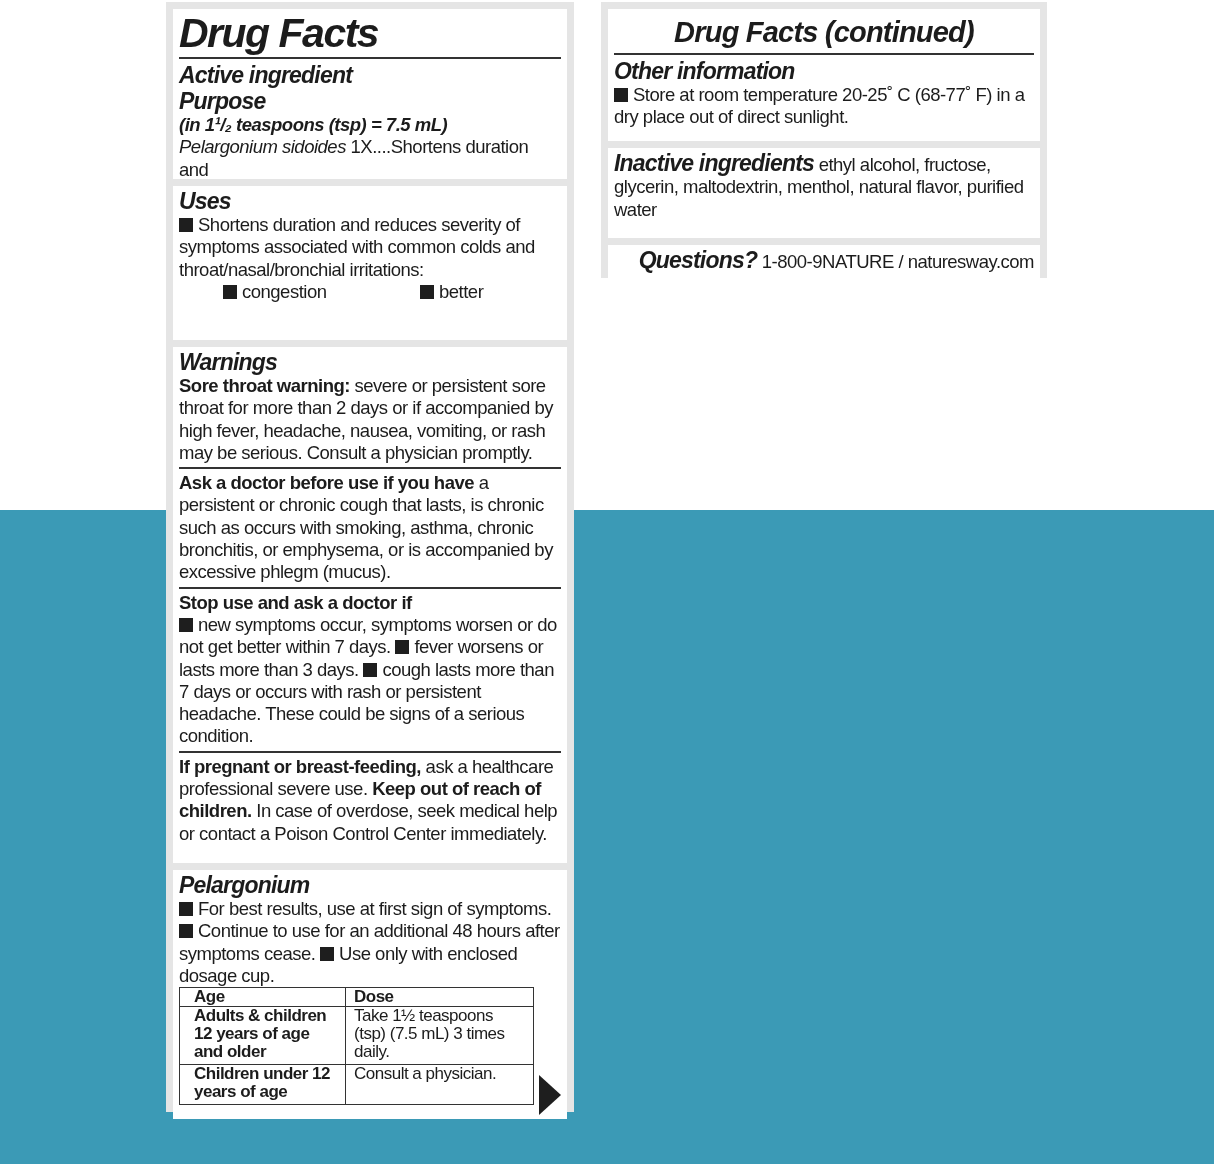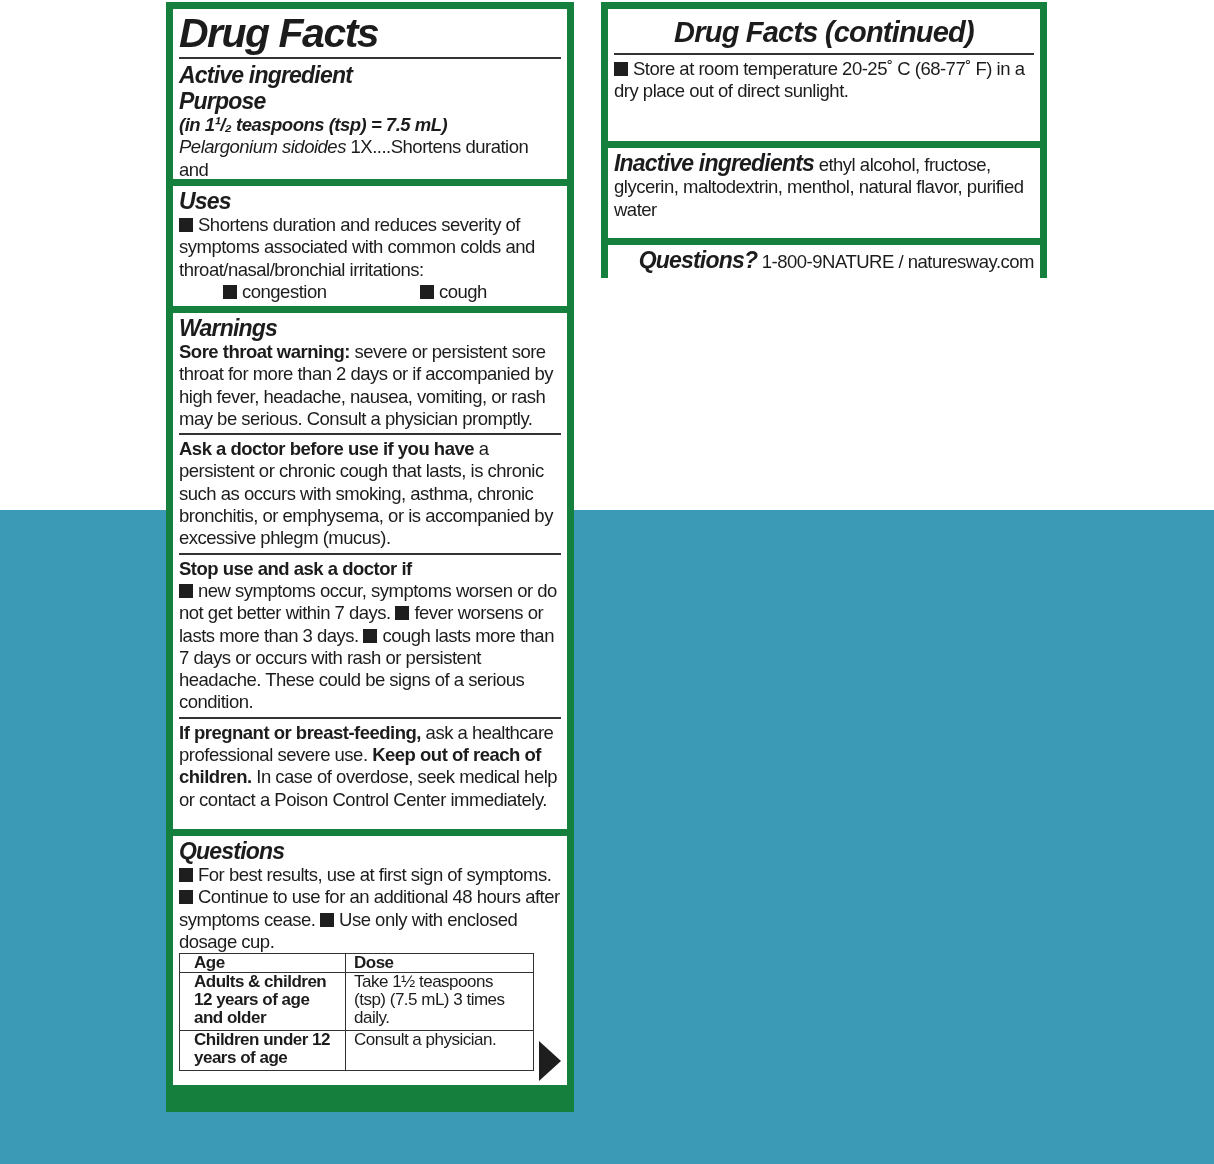--- a/index.html
+++ b/index.html
@@ -3,21 +3,21 @@
   <meta charset="utf-8">
   <style>
     html, body { margin:0; padding:0; }
     body {
       width:1214px; height:1164px; position:relative; overflow:hidden;
       background: linear-gradient(to bottom, #ffffff 0px, #ffffff 510px, #3b9ab6 510px, #3b9ab6 1164px);
       font-family: "Liberation Sans", sans-serif;
       color:#1c1c1c;
     }
     .panel {
-      position:absolute; background:#15803d; box-sizing:border-box; padding:7px;
+      position:absolute; background:#e5e5e5; box-sizing:border-box; padding:7px;
     }
     #left { left:166px; top:2px; width:408px; height:1110px; }
     #right { left:601px; top:2px; width:446px; height:276px; }
     .sec { background:#fff; padding:2px 6px 4px 6px; box-sizing:border-box; margin-bottom:7px; overflow:hidden; }
     .sec:last-child { margin-bottom:0; }
     .h1 { font-weight:bold; font-style:italic; font-size:41px; line-height:44px; letter-spacing:-1.5px; }
     .h2 { font-weight:bold; font-style:italic; font-size:23px; line-height:26px; letter-spacing:-0.8px; }
     .t { font-size:18.5px; line-height:22.3px; letter-spacing:-0.5px; }
     .b { font-weight:bold; }
     .i { font-style:italic; }
@@ -43,26 +43,26 @@
       <span class="h2">Purpose</span>
     </div>
     <div class="t b i">(in 1¹/₂ teaspoons (tsp) = 7.5 mL)</div>
     <div class="t">
       <span class="i">Pelargonium sidoides</span><span> 1X....</span><span>Shortens duration and</span>
     </div>
     <div class="t right">reduces severity of upper</div>
     <div class="t right">respiratory symptoms</div>
   </div>
 
-  <div class="sec" style="height:120px;">
+  <div class="sec" style="height:154px;">
     <div class="h2">Uses</div>
     <div class="t"><span class="sq"></span><span>Shortens duration and reduces severity of symptoms associated with common colds and throat/nasal/bronchial irritations:</span></div>
     <div class="grid2 t">
       <div><span class="sq"></span><span>congestion</span></div>
-      <div><span class="sq"></span><span>cough</span></div>
+      <div><span class="sq"></span><span>better</span></div>
       <div><span class="sq"></span><span>hoarseness</span></div>
       <div><span class="sq"></span><span>sore throat</span></div>
     </div>
   </div>
 
   <div class="sec" style="height:516px;">
     <div class="h2">Warnings</div>
     <div class="t"><span class="b">Sore throat warning:</span><span> severe or persistent sore throat for more than 2 days or if accompanied by high fever, headache, nausea, vomiting, or rash may be serious. Consult a physician promptly.</span></div>
     <div class="rule"></div>
     <div class="t"><span class="b">Ask a doctor before use if you have</span><span> a persistent or chronic cough that lasts, is chronic such as occurs with smoking, asthma, chronic bronchitis, or emphysema, or is accompanied by excessive phlegm (mucus).</span></div>
@@ -71,21 +71,21 @@
     <div class="t">
       <span class="sq"></span><span>new symptoms occur, symptoms worsen or do not get better within 7 days.</span>
       <span class="sq"></span><span>fever worsens or lasts more than 3 days.</span>
       <span class="sq"></span><span>cough lasts more than 7 days or occurs with rash or persistent headache. These could be signs of a serious condition.</span>
     </div>
     <div class="rule"></div>
     <div class="t"><span class="b">If pregnant or breast-feeding,</span><span> ask a healthcare professional severe use. </span><span class="b">Keep out of reach of children.</span><span> In case of overdose, seek medical help or contact a Poison Control Center immediately.</span></div>
   </div>
 
   <div class="sec" style="height:249px; position:relative;">
-    <div class="h2">Questions</div>
+    <div class="h2">Pelargonium</div>
     <div class="t">
       <span class="sq"></span><span>For best results, use at first sign of symptoms.</span><br>
       <span class="sq"></span><span>Continue to use for an additional 48 hours after symptoms cease.</span>
       <span class="sq"></span><span>Use only with enclosed dosage cup.</span>
     </div>
     <table class="dose">
       <tbody>
           <tr>
         <td class="b" style="width:145px;">Age</td>
         <td class="b dcol">Dose</td>
@@ -101,20 +101,21 @@
     </tbody>
       </table>
     <div class="arrow" style="left:366px; top:205px;"></div>
   </div>
 </div>
 
 <div class="panel" id="right">
   <div class="sec" style="height:132px;">
     <div class="h2" style="font-size:29px; line-height:42px;text-align:center;">Drug Facts (continued)</div>
     <div class="rule" style="margin-top:0;"></div>
+    <div class="h2">Other information</div>
     <div class="t"><span class="sq"></span><span>Store at room temperature 20-25˚ C (68-77˚ F) in a dry place out of direct sunlight.</span></div>
   </div>
   <div class="sec" style="height:90px;">
     <div class="t"><span class="h2">Inactive ingredients</span><span> ethyl alcohol, fructose, glycerin, maltodextrin, menthol, natural flavor, purified water</span></div>
   </div>
   <div class="sec" style="height:50px;text-align:right;">
     <div class="t"><span class="h2">Questions?</span><span> 1-800-9NATURE / naturesway.com</span></div>
   </div>
 </div>
 

